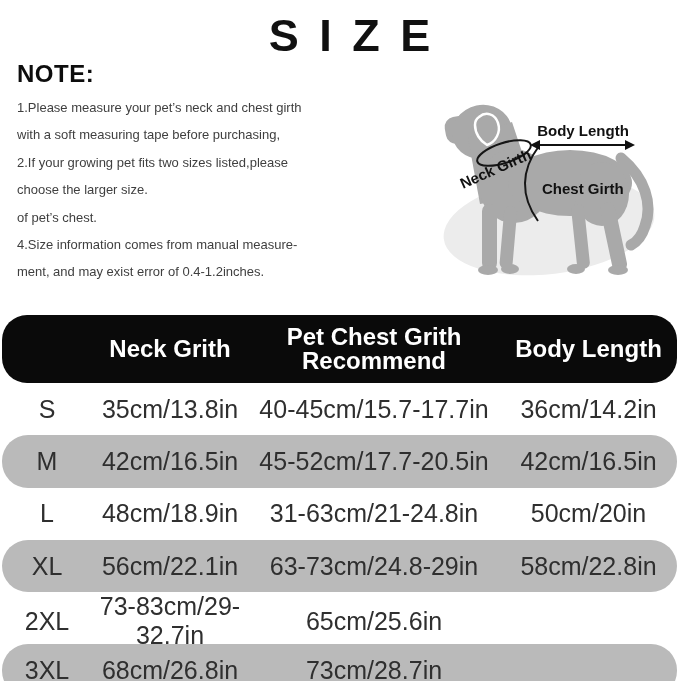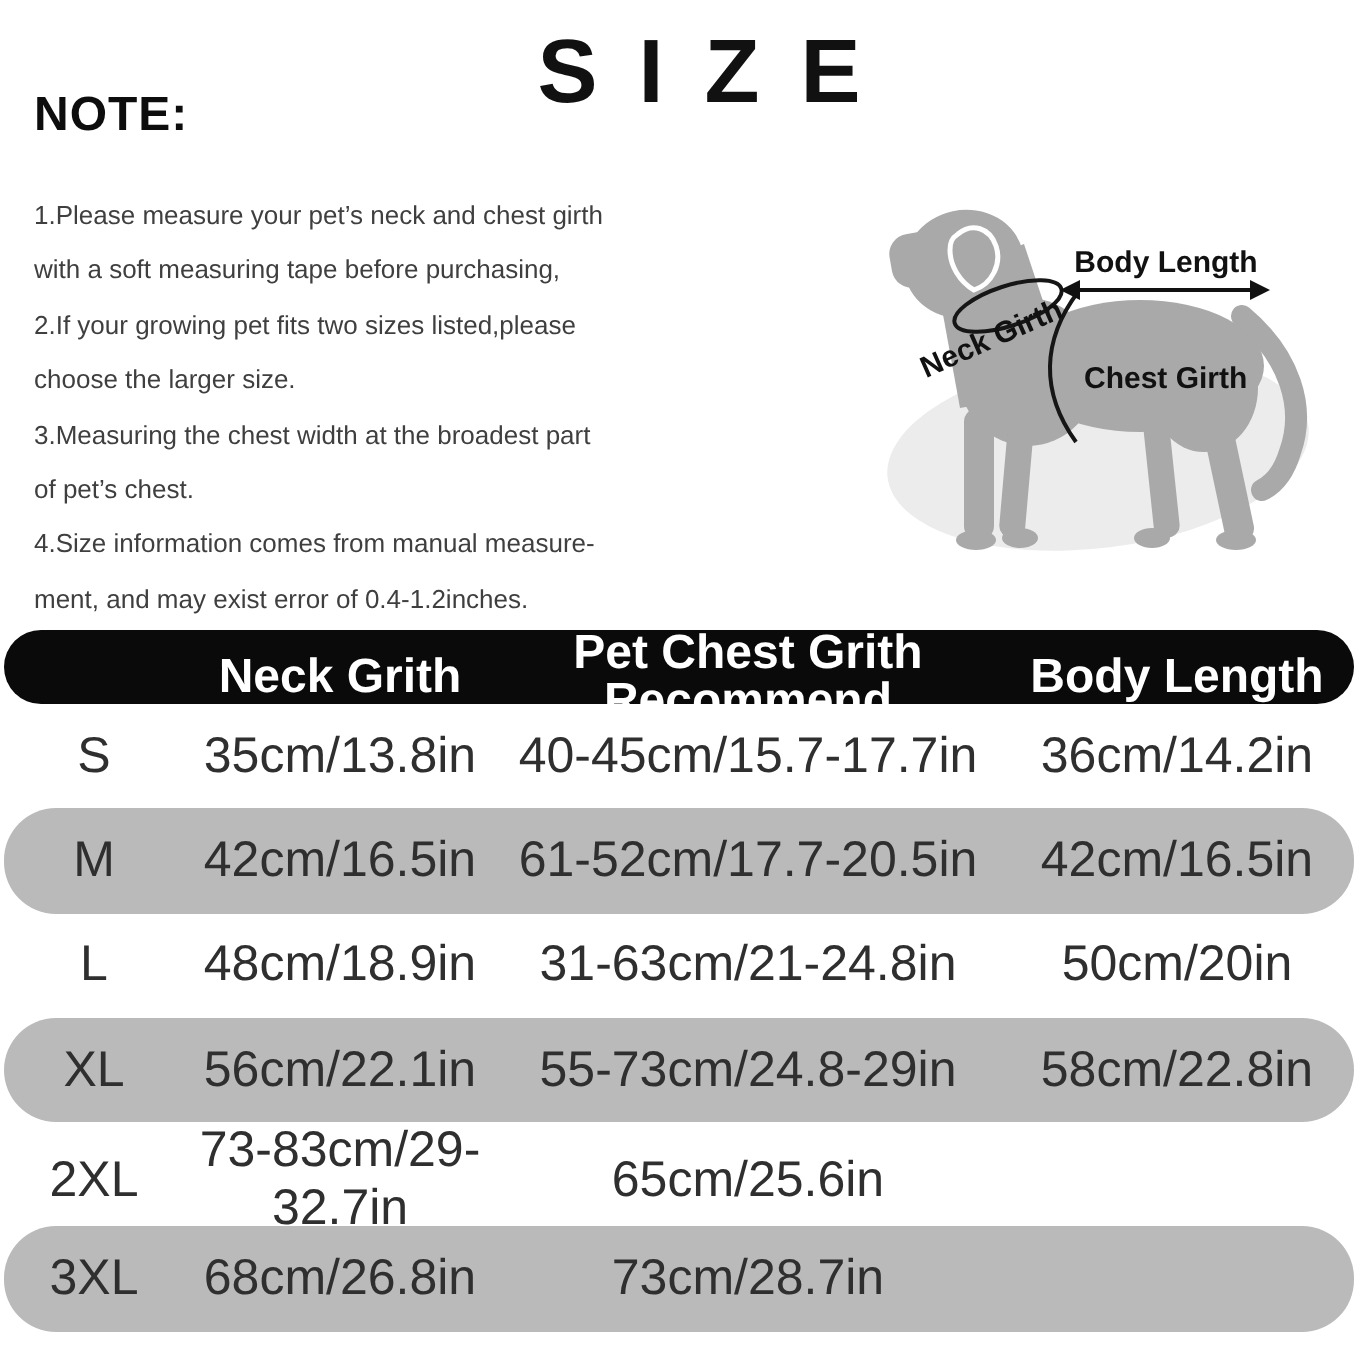--- a/index.html
+++ b/index.html
@@ -11,39 +11,39 @@
   .page{position:absolute;inset:0;}
 
   .title{
     position:absolute;top:0;left:0;width:100%;
     margin:12px;text-align:center;
     font-size:45px;line-height:48px;font-weight:bold;
     letter-spacing:4px;color:#111111;
   }
 
   .note-heading{
-    position:absolute;left:17px;top:44px;
+    position:absolute;left:17px;top:60px;
     font-size:24px;font-weight:bold;color:#0d0d0d;
     letter-spacing:.5px;
   }
   .notes{
     position:absolute;left:17px;top:94px;
     font-size:13px;line-height:27.4px;color:#3f3f3f;
   }
   .note-line{white-space:nowrap;}
 
   .figure{
     position:absolute;left:418px;top:86px;
     width:261px;height:218px;
   }
   .figure svg text{font-family:"Liberation Sans",sans-serif;}
 
   .size-table{position:absolute;left:0;right:0;top:315px;}
   .thead{
-    height:37px;margin:0 2px;
+    height:68px;margin:0 2px;
     background:#0a0a0a;border-radius:25px;
     display:grid;grid-template-columns:90px 156px 252px 1fr;
     align-items:center;text-align:center;
     color:#ffffff;font-weight:bold;font-size:24px;
   }
   .thead .two-line div{line-height:24px;}
   .tbody{margin-top:0;}
   .trow{
     height:52.3px;margin:0 2px;
     display:grid;grid-template-columns:90px 156px 252px 1fr;
@@ -59,21 +59,20 @@
 
   <h1 class="title">S I Z E</h1>
 
   <div class="note-heading">NOTE:</div>
 
   <div class="notes" id="notes">
       <div class="note-line">1.Please measure your pet’s neck and chest girth</div>
       <div class="note-line">with a soft measuring tape before purchasing,</div>
       <div class="note-line">2.If your growing pet fits two sizes listed,please</div>
       <div class="note-line">choose the larger size.</div>
-      <div class="note-line">3.Measuring the chest width at the broadest part</div>
       <div class="note-line">of pet’s chest.</div>
       <div class="note-line">4.Size information comes from manual measure-</div>
       <div class="note-line">ment, and may exist error of 0.4-1.2inches.</div>
     </div>
 
   <div class="figure">
     <svg viewBox="0 0 261 218" width="261" height="218">
       <ellipse cx="131" cy="140" rx="106" ry="48" fill="#ececec" transform="rotate(-7 131 140)"></ellipse>
       <g fill="#a9a9a9">
         <rect x="27" y="29" width="42" height="27" rx="10" transform="rotate(-10 48 42)"></rect>
@@ -119,33 +118,33 @@
     <div class="tbody" id="rows">
         <div class="trow">
           <div class="cell">S</div>
           <div class="cell">35cm/13.8in</div>
           <div class="cell">40-45cm/15.7-17.7in</div>
           <div class="cell">36cm/14.2in</div>
         </div>
         <div class="trow alt">
           <div class="cell">M</div>
           <div class="cell">42cm/16.5in</div>
-          <div class="cell">61-52cm/17.7-20.5in</div>
+          <div class="cell">45-52cm/17.7-20.5in</div>
           <div class="cell">42cm/16.5in</div>
         </div>
         <div class="trow">
           <div class="cell">L</div>
           <div class="cell">48cm/18.9in</div>
           <div class="cell">31-63cm/21-24.8in</div>
           <div class="cell">50cm/20in</div>
         </div>
         <div class="trow alt">
           <div class="cell">XL</div>
           <div class="cell">56cm/22.1in</div>
-          <div class="cell">55-73cm/24.8-29in</div>
+          <div class="cell">63-73cm/24.8-29in</div>
           <div class="cell">58cm/22.8in</div>
         </div>
         <div class="trow">
           <div class="cell">2XL</div>
           <div class="cell">73-83cm/29-32.7in</div>
           <div class="cell">65cm/25.6in</div>
         </div>
         <div class="trow alt">
           <div class="cell">3XL</div>
           <div class="cell">68cm/26.8in</div>

